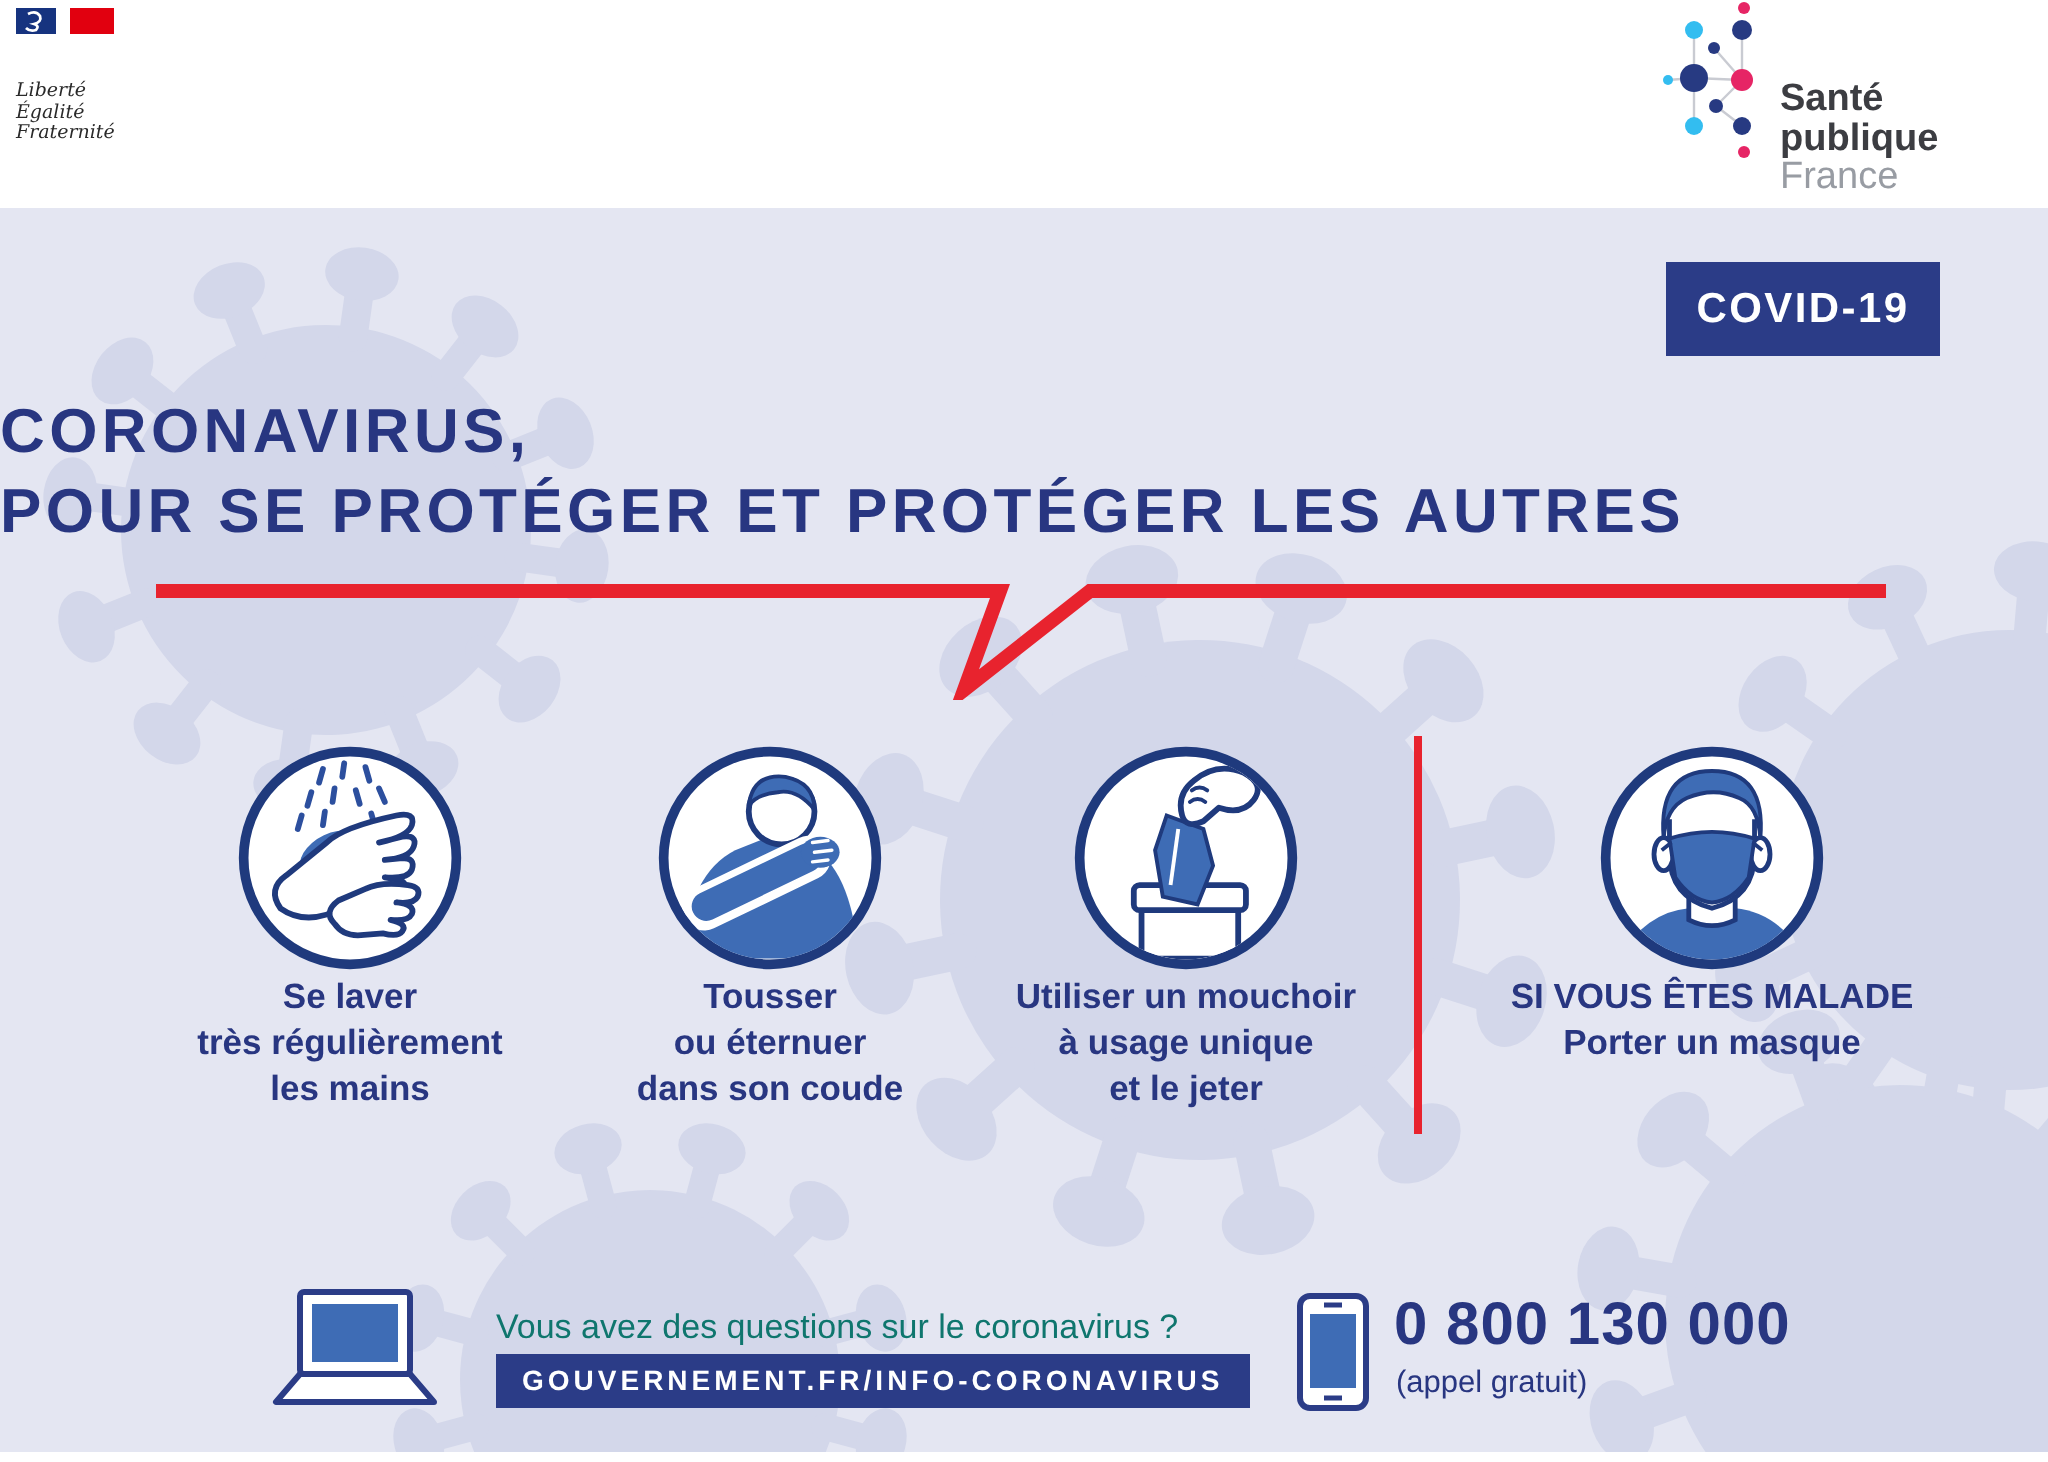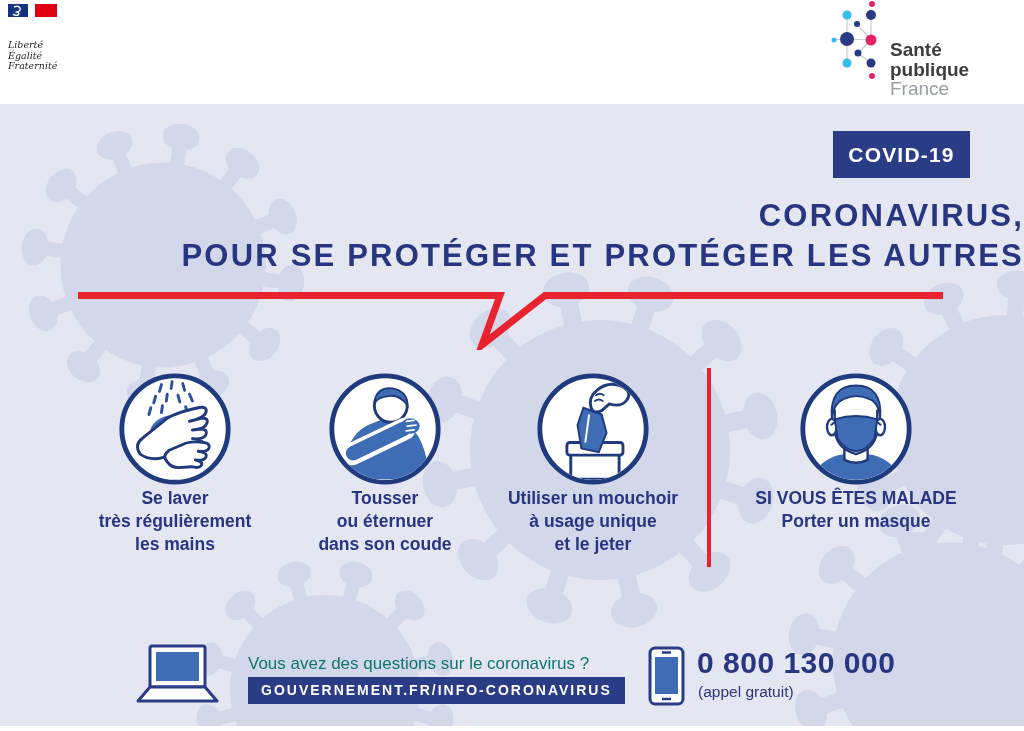--- a/index.html
+++ b/index.html
@@ -18,21 +18,21 @@
   
   .bg{position:absolute;left:0;top:104px;width:1024px;height:622px;background:#e4e6f2;overflow:hidden;}
   .bg svg{position:absolute;left:0;top:0;}
   
   .badge{
     position:absolute;left:833px;top:131px;width:137px;height:47px;background:#2b3c87;
     color:#ffffff;font-weight:700;font-size:21px;letter-spacing:1.2px;
     display:flex;align-items:center;justify-content:center;
   }
   
-  .title{position:absolute;left:0;top:196px;width:1024px;text-align:right;color:#283681;
+  .title{position:absolute;left:0;top:196px;width:1024px;text-align:left;color:#283681;
          font-weight:800;font-size:31px;line-height:40px;letter-spacing:2.2px;}
   
   .rule{position:absolute;left:75px;top:288px;}
   .vdivider{position:absolute;left:707px;top:368px;width:4px;height:199px;background:#e8232e;}
   
   .step{position:absolute;top:371px;text-align:center;}
   .step .picto{display:block;margin:0 auto;}
   .caption{margin-top:0;color:#283681;font-weight:700;font-size:17.5px;line-height:23px;}
   
   .question{position:absolute;left:248px;top:654px;color:#0f766e;font-size:17px;font-weight:400;}

